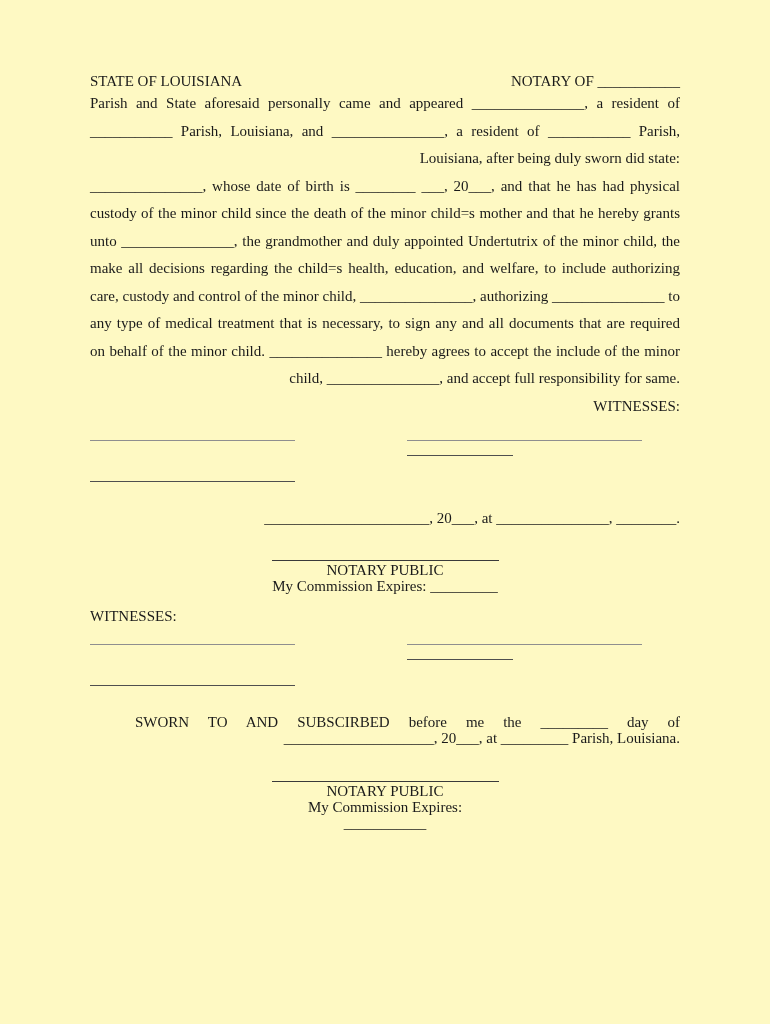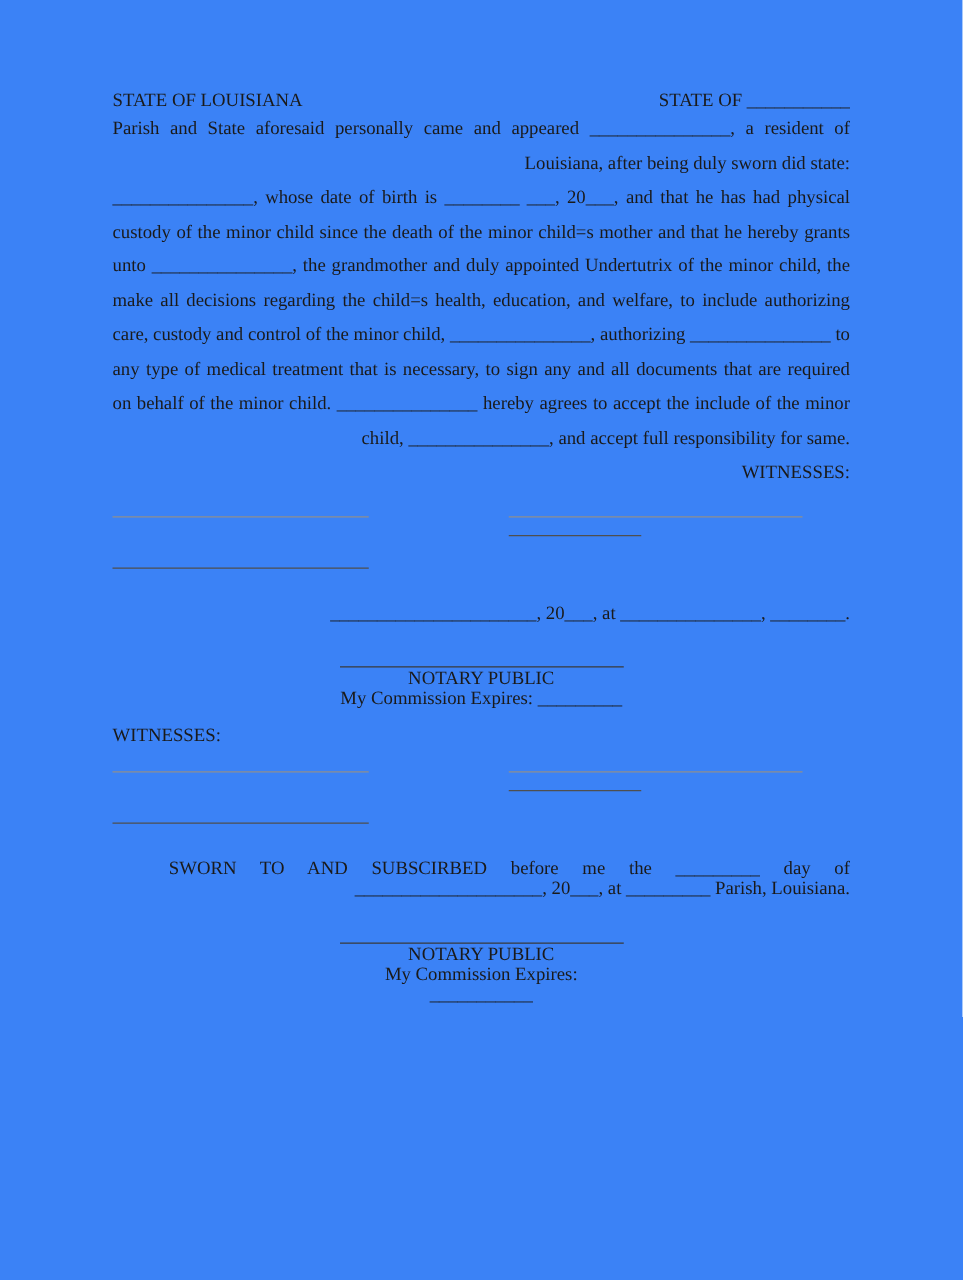--- a/index.html
+++ b/index.html
@@ -2,21 +2,21 @@
 <html><head>
 <meta charset="utf-8">
 <style>
   html, body { margin: 0; padding: 0; background: #ffffff; }
   .page {
     position: relative;
     width: 770px;
     height: 1024px;
     box-sizing: border-box;
     padding: 72px 90px 0 90px;
-    background: #3b82f6;
+    background: #fef9c3;
     font-family: "Liberation Serif", "DejaVu Serif", serif;
     font-size: 15px;
     color: #1a1a1a;
     overflow: hidden;
   }
   .header-row {
     display: flex;
     justify-content: space-between;
     line-height: 18px;
     white-space: nowrap;
@@ -62,26 +62,27 @@
 
   .wit2 { line-height: 18px; margin-top: 13px; }
 </style>
 </head>
 <body>
 
 <div class="page">
 
   <div class="header-row">
     <span>STATE OF LOUISIANA</span>
-    <span>STATE OF ___________</span>
+    <span>NOTARY OF ___________</span>
   </div>
 
 
   <div class="body-text">
     <div class="bline jline">Parish and State aforesaid personally came and appeared _______________, a resident of</div>
+    <div class="bline jline">___________ Parish, Louisiana, and _______________, a resident of ___________ Parish,</div>
     <div class="bline">Louisiana, after being duly sworn did state:</div>
 
     <div class="bline jline">_______________, whose date of birth is ________ ___, 20___, and that he has had physical</div>
     <div class="bline jline">custody of the minor child since the death of the minor child=s mother and that he hereby grants</div>
     <div class="bline jline">unto _______________, the grandmother and duly appointed Undertutrix of the minor child, the</div>
     <div class="bline jline">make all decisions regarding the child=s health, education, and welfare, to include authorizing</div>
     <div class="bline jline">care, custody and control of the minor child, _______________, authorizing _______________ to</div>
     <div class="bline jline">any type of medical treatment that is necessary, to sign any and all documents that are required</div>
     <div class="bline jline">on behalf of the minor child.  _______________ hereby agrees to accept the include of the minor</div>
     <div class="bline">child, _______________, and accept full responsibility for same.</div>

